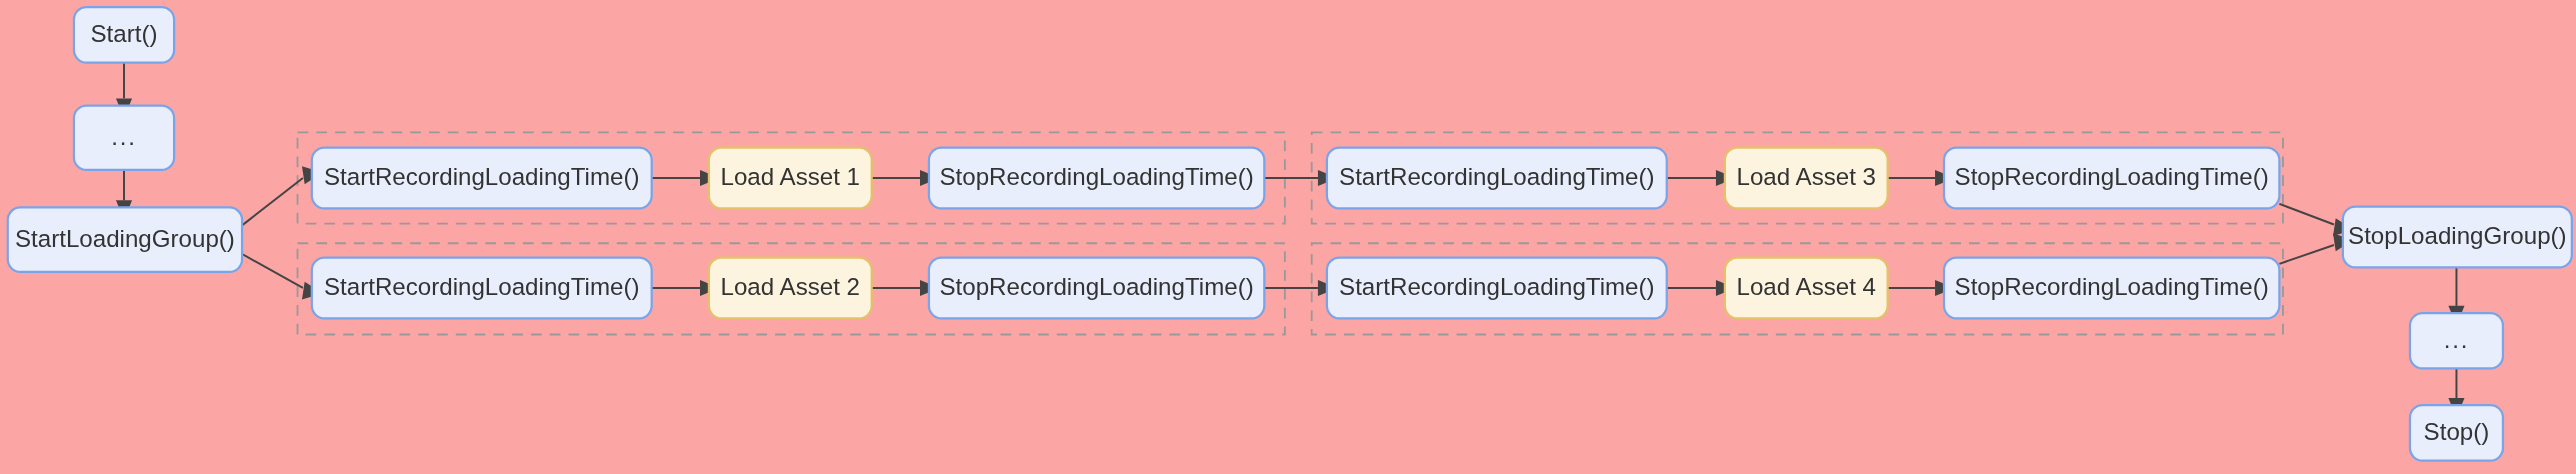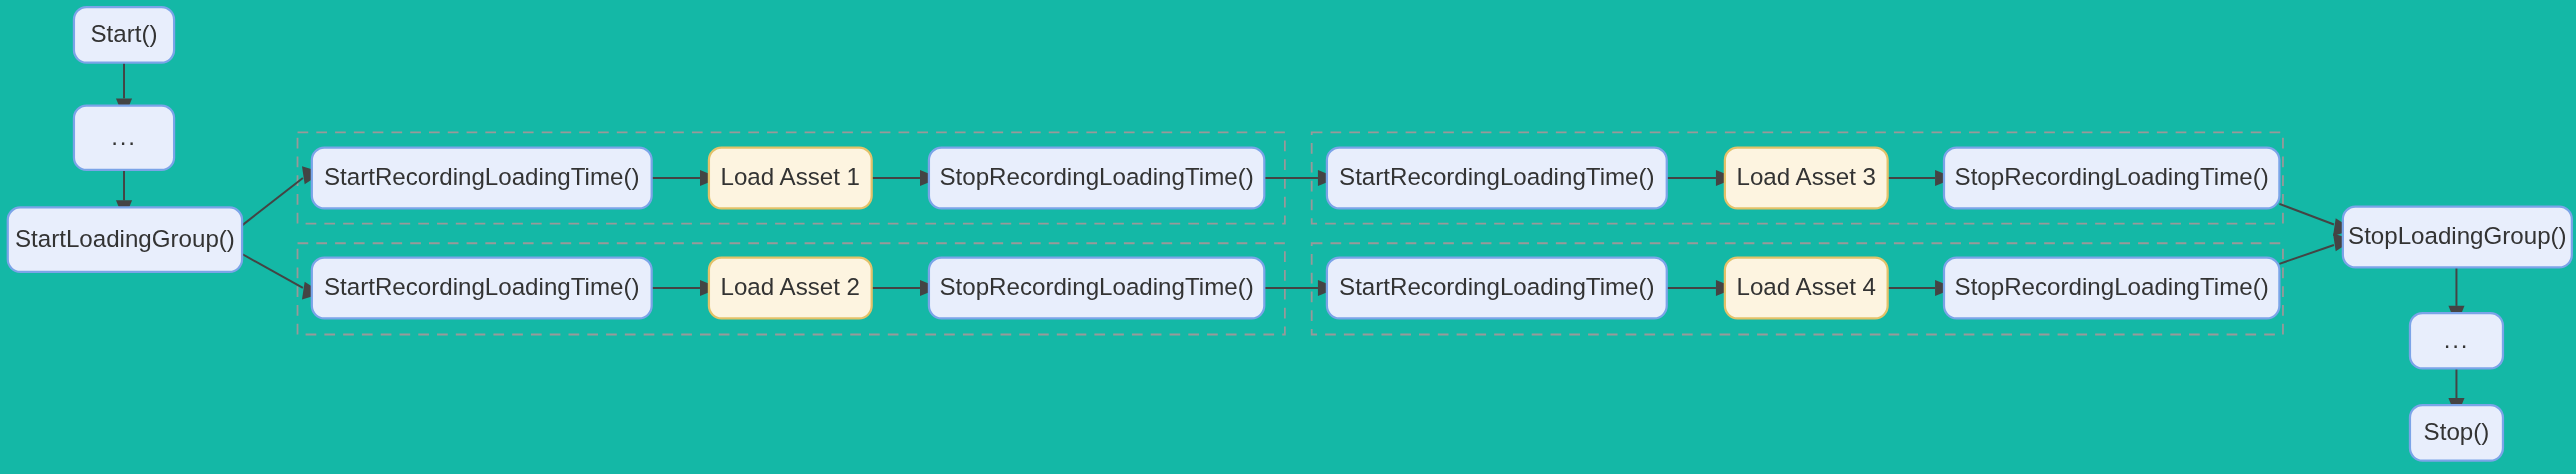--- a/index.html
+++ b/index.html
@@ -10,21 +10,21 @@
   body {
     width: 2576px;
     height: 474px;
     font-family: "Liberation Sans", sans-serif;
     overflow: hidden;
   }
   #diagram-root {
     position: relative;
     width: 2576px;
     height: 474px;
-    background: #14b8a6;
+    background: #fca5a5;
   }
   svg#flow-svg {
     position: absolute;
     top: 0;
     left: 0;
     width: 2576px;
     height: 474px;
     display: block;
   }
   .node-rect-blue {

